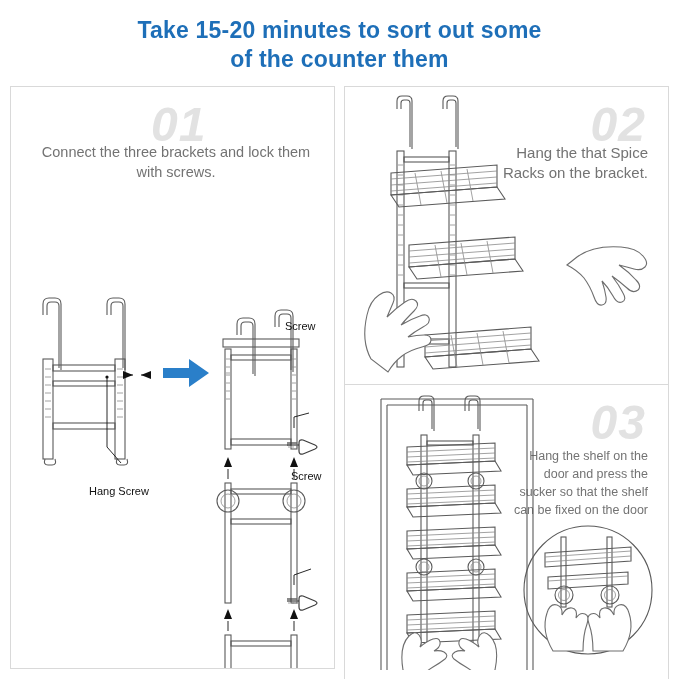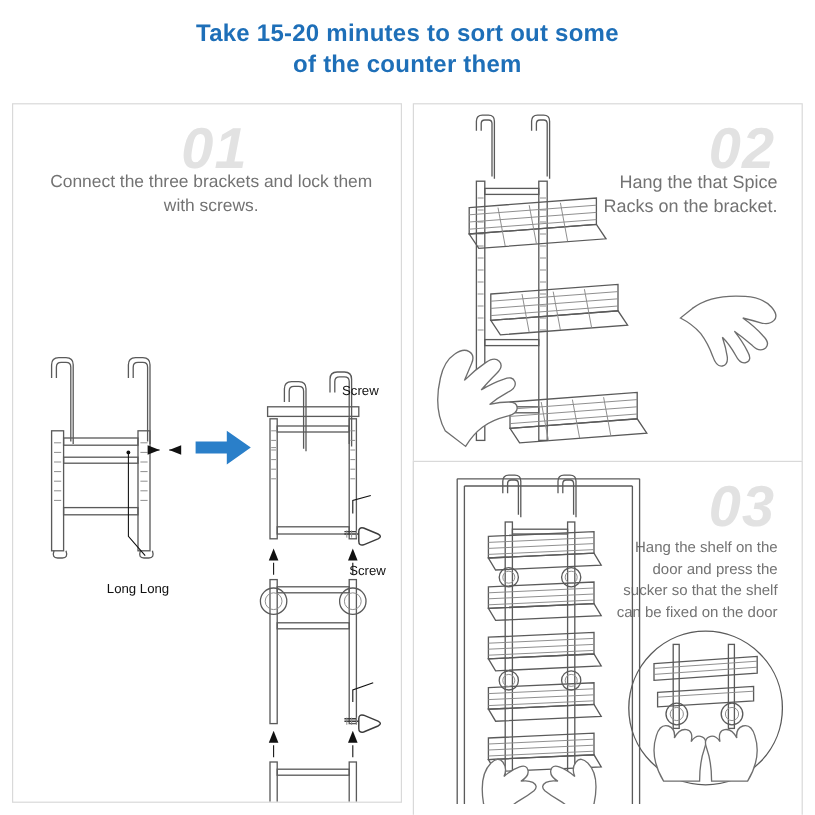--- a/index.html
+++ b/index.html
@@ -13,21 +13,21 @@
     position: relative;
   }
 
   
   .headline {
     width: 679px;
     padding: 16px 40px 6px 40px;
     text-align: center;
     color: #1e6fb8;
     font-weight: bold;
-    font-size: 20px;
+    font-size: 23px;
     line-height: 1.28;
     letter-spacing: 0.2px;
   }
 
   
   .grid {
     position: absolute;
     left: 10px;
     top: 86px;
     width: 659px;
@@ -192,21 +192,21 @@
 
       <rect class="st" x="214" y="548" width="6" height="84"></rect>
       <rect class="st" x="280" y="548" width="6" height="84"></rect>
       <rect class="st" x="220" y="554" width="60" height="5"></rect>
       <ellipse class="st" cx="217" cy="638" rx="8" ry="12"></ellipse>
       <ellipse class="st-thin" cx="217" cy="638" rx="4.5" ry="8"></ellipse>
       <ellipse class="st" cx="283" cy="638" rx="8" ry="12"></ellipse>
       <ellipse class="st-thin" cx="283" cy="638" rx="4.5" ry="8"></ellipse>
     </svg>
 
-    <div class="label" style="left:78px; top:398px;">Long Long</div>
+    <div class="label" style="left:78px; top:398px;">Hang Screw</div>
     <div class="label" style="left:274px; top:233px;">Screw</div>
     <div class="label" style="left:280px; top:383px;">Screw</div>
   </div>
 
   <div class="panel" id="panel-02">
     <div class="step-num">02</div>
     <div class="step-text">Hang the that Spice Racks on the bracket.</div>
 
     <svg class="art" width="325" height="290" viewBox="0 0 325 290">
 

